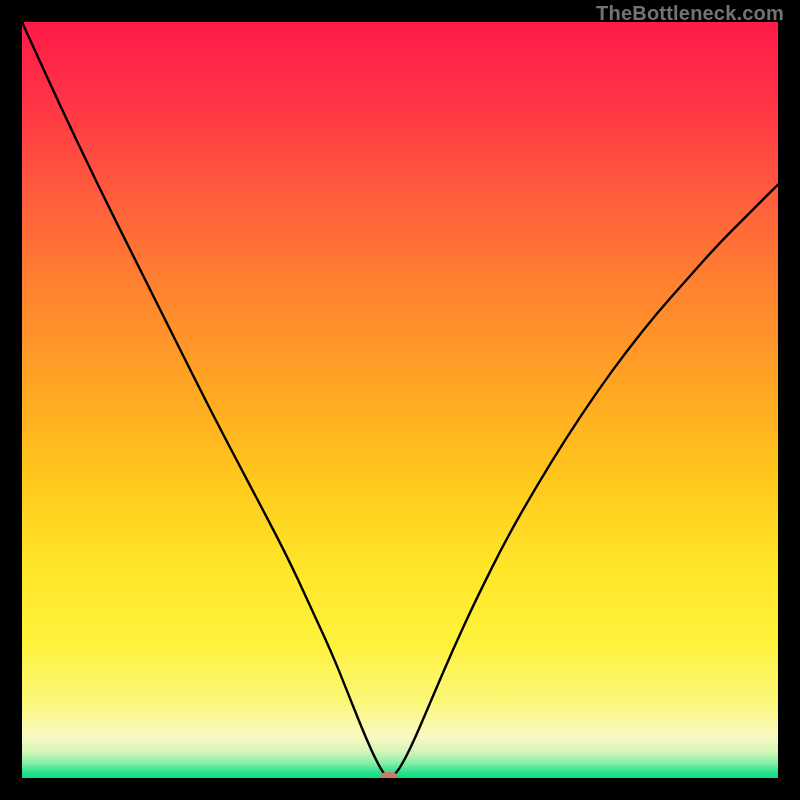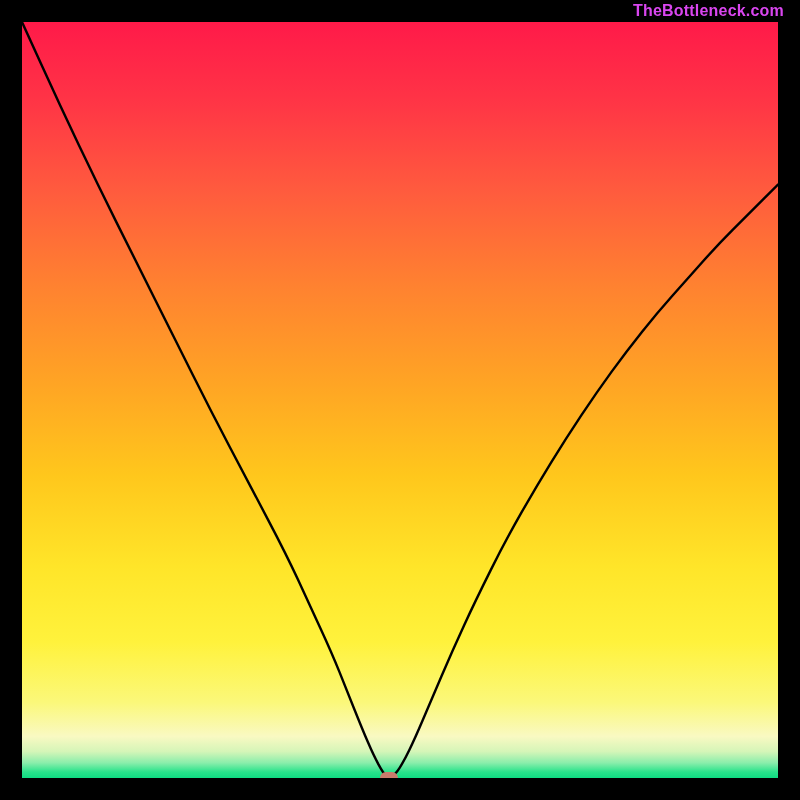--- a/index.html
+++ b/index.html
@@ -43,23 +43,23 @@
     width: 18px;
     height: 12px;
     border-radius: 6px;
     transform: translate(-50%, -50%);
   }
   .watermark {
     position: absolute;
     top: 2px;
     right: 16px;
     font-family: Arial, Helvetica, sans-serif;
-    font-size: 16px;
+    font-size: 20px;
     font-weight: 600;
-    color: #d946ef;
+    color: #737373;
     letter-spacing: 0.2px;
   }
 </style>
 </head>
 <body>
 <div class="frame">
 
   <div class="watermark">TheBottleneck.com</div>
 
   <div class="plot-area">

